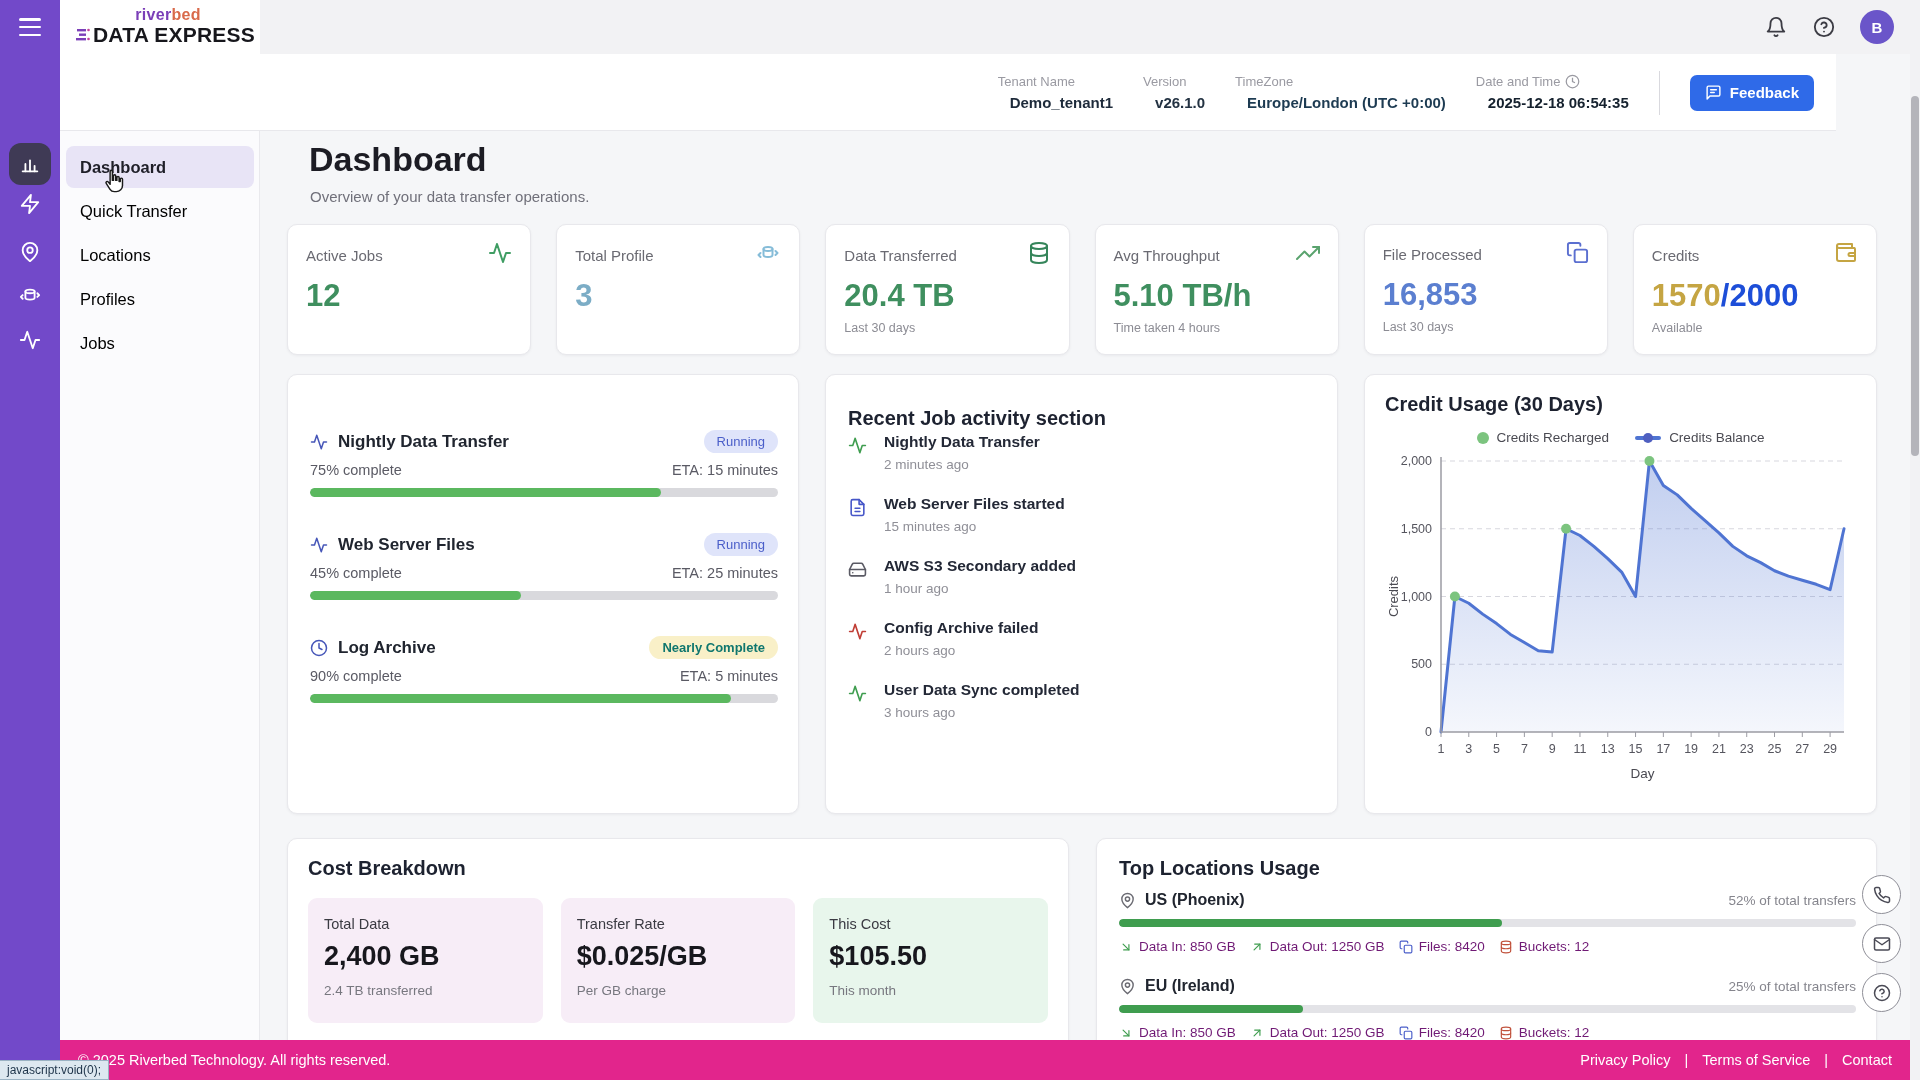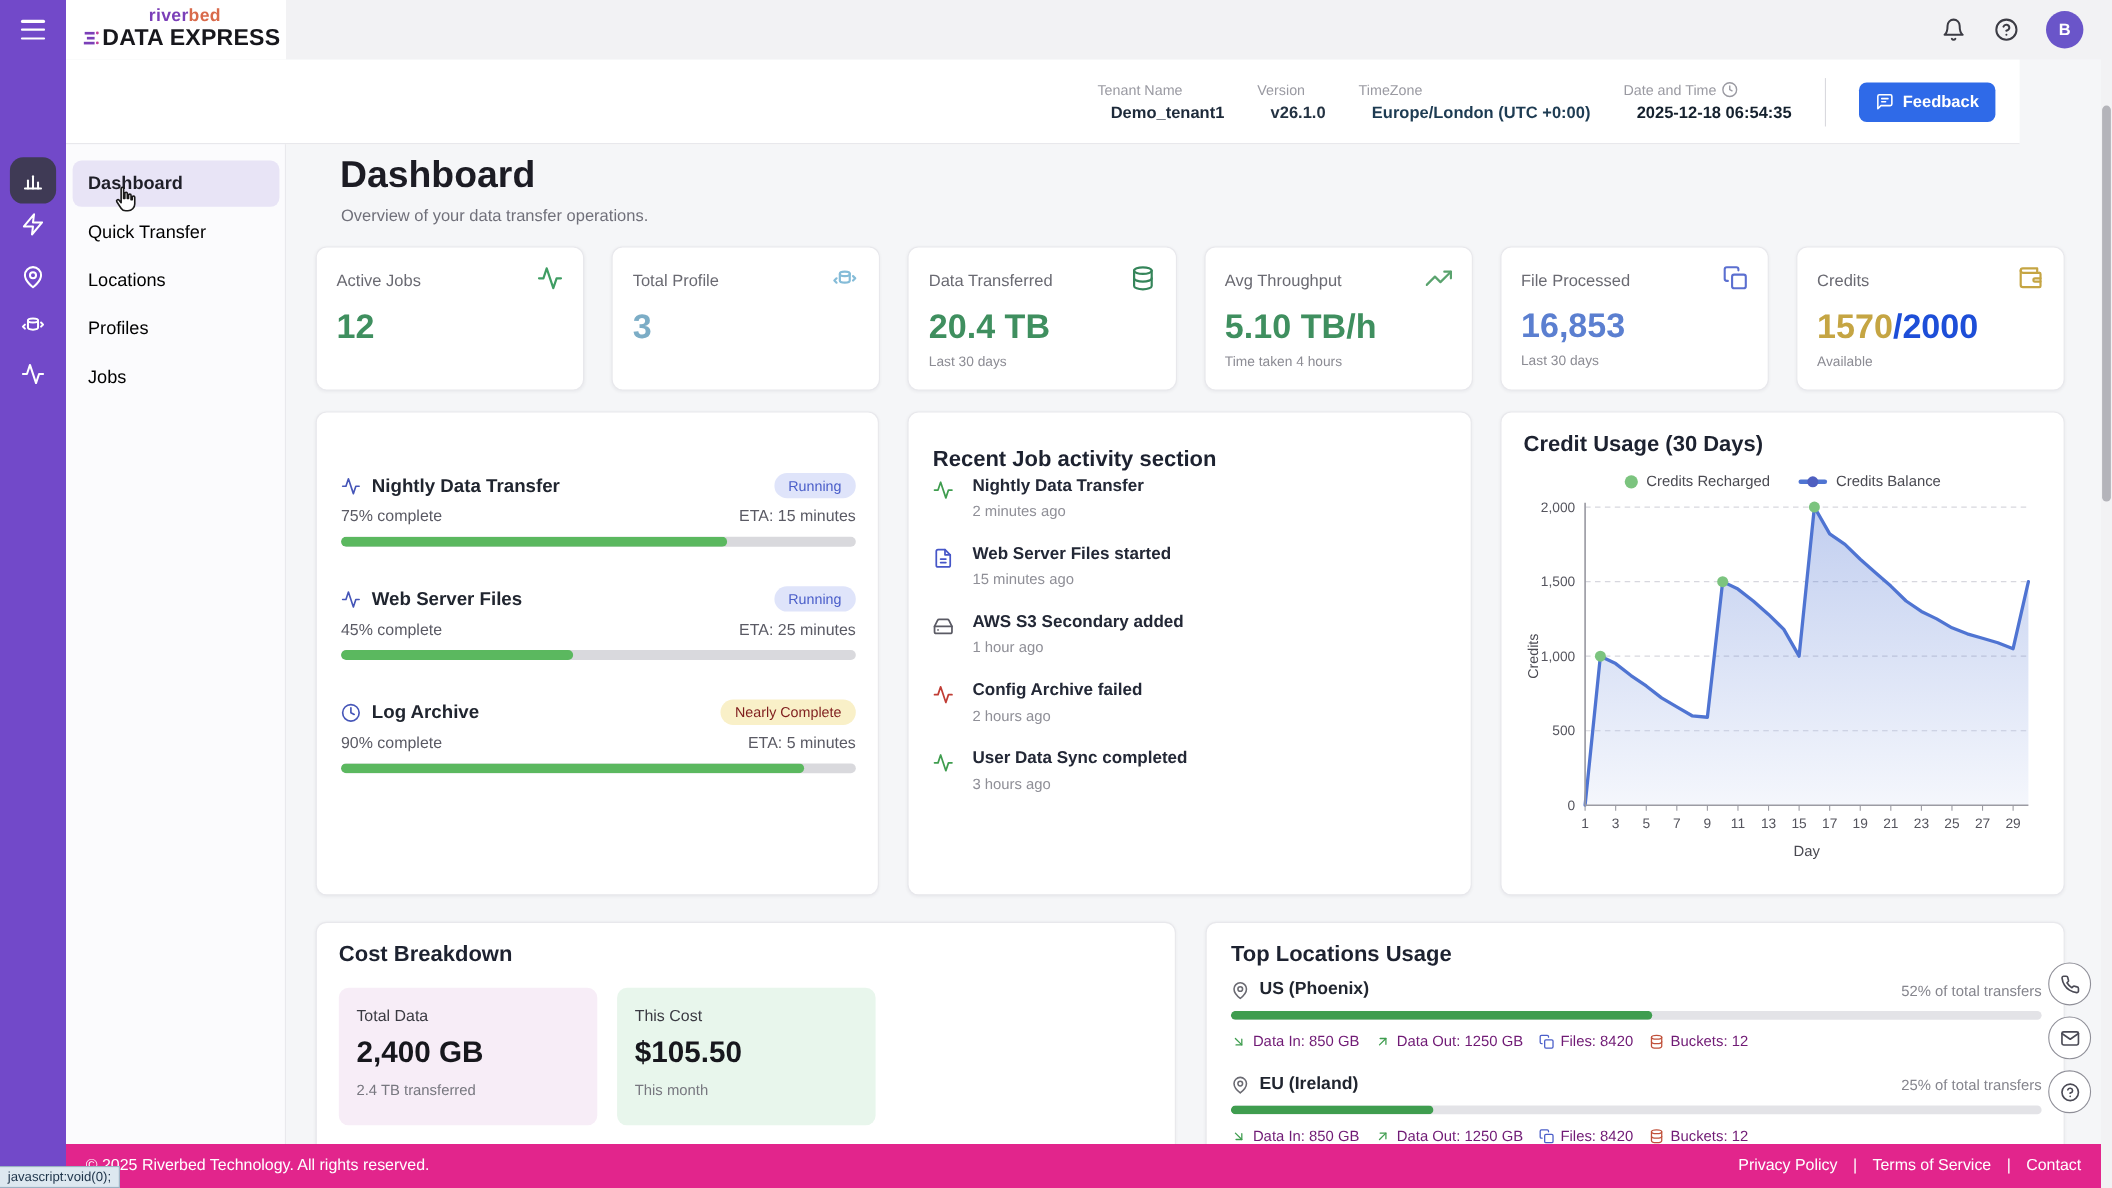--- a/index.html
+++ b/index.html
@@ -60,21 +60,21 @@
   .panel-title { font-size:20px; font-weight:700; color:#1d2230; }
 
   
   #p-jobs { left:287px; top:374px; width:512px; height:440px; padding:20px 22px; }
   .job { position:absolute; left:22px; width:468px; }
   .job-head { display:flex; align-items:center; }
   .job-head svg { fill:none; stroke:#4656b8; stroke-width:2; stroke-linecap:round; stroke-linejoin:round; margin-right:10px; }
   .job-name { font-size:17px; font-weight:700; color:#20252f; flex:1; }
   .badge { font-size:13px; padding:4px 13px; border-radius:13px; }
   .badge-running { background:#dfe4fa; color:#4a5ec9; }
-  .badge-nearly { background:#f9f0c8; color:#7f1d1d; }
+  .badge-nearly { background:#f9f0c8; color:#0f766e;font-weight:bold; }
   .job-meta { display:flex; justify-content:space-between; margin-top:9px; font-size:14.5px; color:#5a5a64; }
   .bar { margin-top:10px; height:9px; background:#d9d9dd; border-radius:5px; overflow:hidden; }
   .bar-fill { height:100%; background:#5bb85f; border-radius:5px; }
 
   
   #p-activity { left:825px; top:374px; width:513px; height:440px; padding:32px 22px; }
   .act-item { position:absolute; left:22px; display:flex; }
   .act-icon { width:20px; margin-right:16px; margin-top:3px; }
   .act-icon svg { fill:none; stroke-width:2; stroke-linecap:round; stroke-linejoin:round; }
   .ic-green svg { stroke:#3f9d4f; } .ic-blue svg { stroke:#4656c8; }
@@ -515,20 +515,25 @@
   </section>
 
   <section class="panel" id="p-cost">
     <div class="panel-title">Cost Breakdown</div>
     <div class="tiles">
       <div class="tile tile-pink">
         <div class="tile-label">Total Data</div>
         <div class="tile-value">2,400 GB</div>
         <div class="tile-sub">2.4 TB transferred</div>
       </div>
+      <div class="tile tile-pink">
+        <div class="tile-label">Transfer Rate</div>
+        <div class="tile-value">$0.025/GB</div>
+        <div class="tile-sub">Per GB charge</div>
+      </div>
       <div class="tile tile-green">
         <div class="tile-label">This Cost</div>
         <div class="tile-value">$105.50</div>
         <div class="tile-sub">This month</div>
       </div>
     </div>
   </section>
 
   <section class="panel" id="p-loc">
     <div class="panel-title">Top Locations Usage</div>

